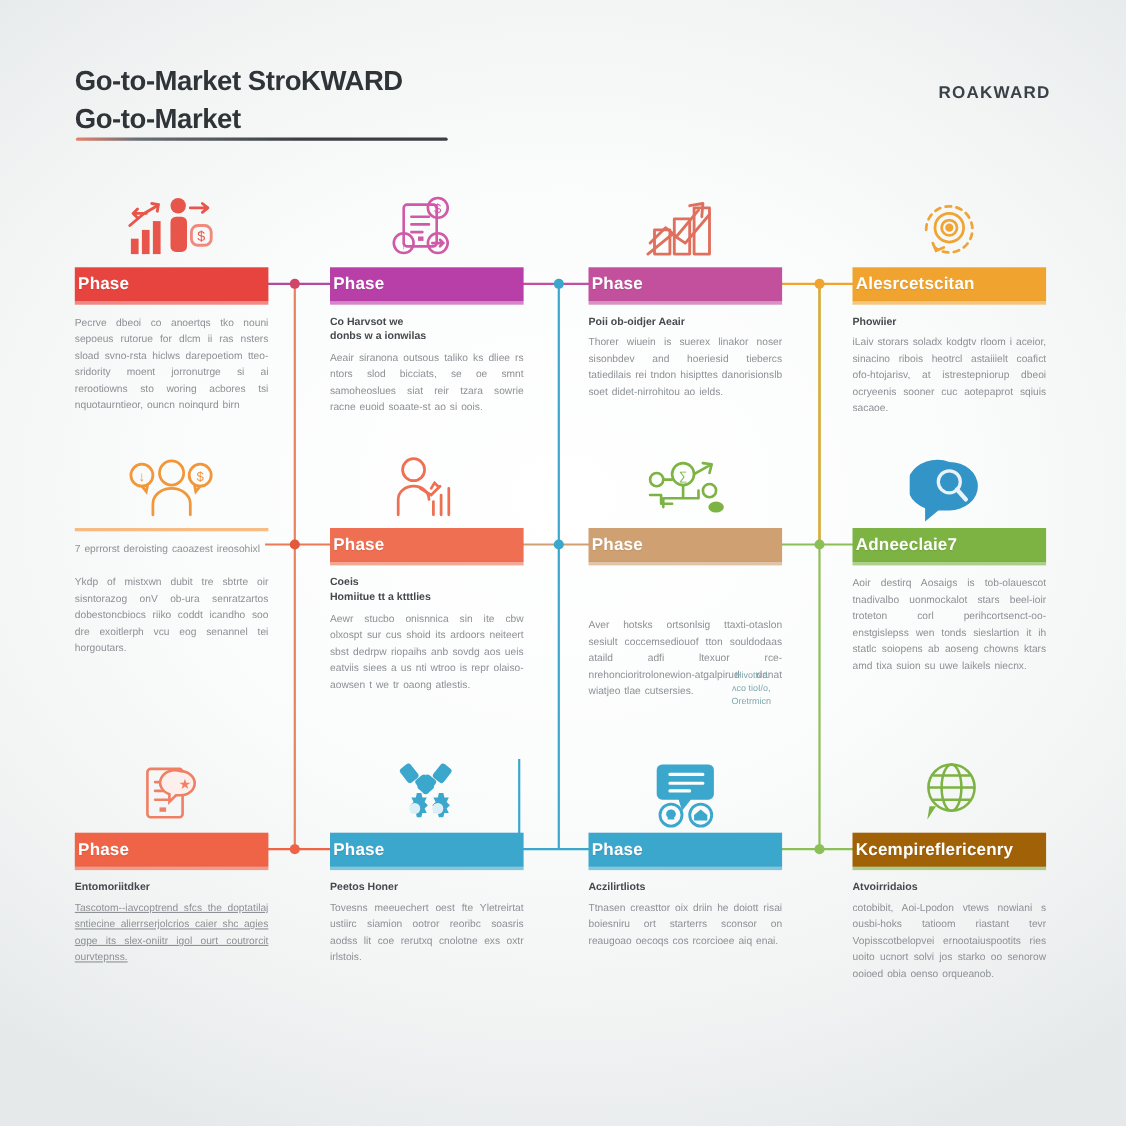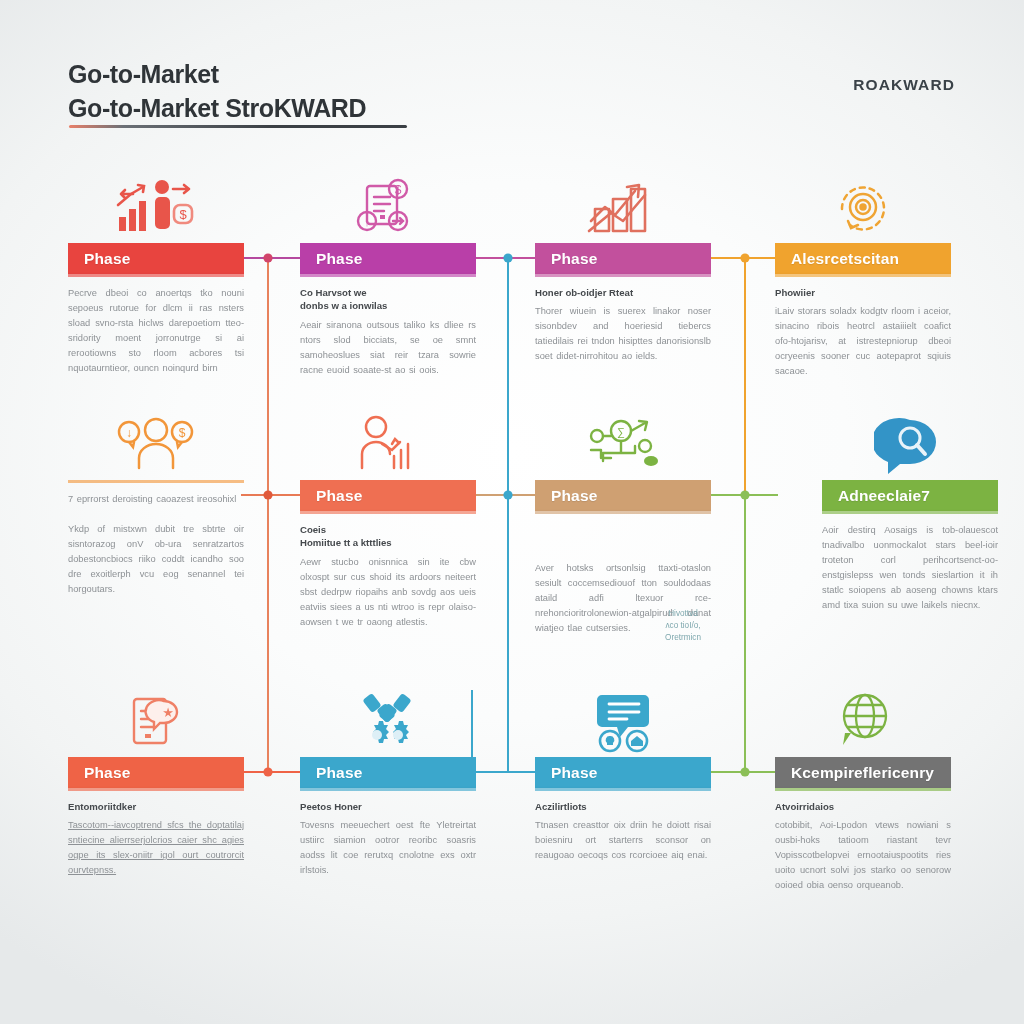--- a/index.html
+++ b/index.html
@@ -97,21 +97,21 @@
     align-items: flex-end;
     justify-content: center;
     padding-bottom: 4px;
   }
 
   .card-header {
     position: relative;
     height: 31px;
     display: flex;
     align-items: center;
-    padding-left: 16px;
+    padding-left: 3px;
     color: #ffffff;
     font-size: 15.5px;
     font-weight: bold;
     letter-spacing: 0.15px;
     white-space: nowrap;
     overflow: hidden;
     text-shadow: 0 1px 1px rgba(0,0,0,0.10);
   }
 
   .card-underline {
@@ -188,22 +188,22 @@
   <circle cx="745" cy="258" r="4.6" fill="#f0a32e"></circle>
   <circle cx="268" cy="495" r="4.6" fill="#e05a3c"></circle>
   <circle cx="508" cy="495" r="4.6" fill="#3ba7cc"></circle>
   <circle cx="745" cy="495" r="4.6" fill="#8bbf57"></circle>
   <circle cx="268" cy="772" r="4.6" fill="#ef6346"></circle>
   <circle cx="745" cy="772" r="4.6" fill="#8bbf57"></circle>
 </svg>
 
 <div id="page-header">
   <div id="title-block">
+    <div class="title-line">Go-to-Market StroKWARD</div>
     <div class="title-line">Go-to-Market</div>
-    <div class="title-line">Go-to-Market StroKWARD</div>
   </div>
   <div id="title-rule"></div>
   <div id="brand-logo">ROAKWARD</div>
 </div>
 
 <div id="card-grid">
     <div class="phase-card" style="left: 68px; top: 243px;">
       <div class="card-icon">
       <svg width="86" height="62" viewBox="0 0 86 62" fill="none" stroke="#e8554a" stroke-width="2.6" stroke-linecap="round">
         <rect x="6" y="40" width="7" height="14" fill="#e8554a" stroke="none"></rect>
@@ -214,21 +214,21 @@
         <circle cx="49" cy="10" r="7" fill="#e8554a" stroke="none"></circle>
         <rect x="42" y="20" width="15" height="32" rx="5" fill="#e8554a" stroke="none"></rect>
         <path d="M20 17 L8 17 M8 17 L12 13 M8 17 L12 21"></path>
         <path d="M60 12 L76 12 M76 12 L71 8 M76 12 L71 16"></path>
         <rect x="61" y="28" width="18" height="18" rx="6" stroke="#f08a7e"></rect>
         <text x="70" y="42" font-size="13" fill="#e8554a" stroke="none" text-anchor="middle" font-family="Liberation Sans">$</text>
       </svg>
       </div>
       <div class="card-header" style="background: rgb(232, 68, 63);">Phase</div>
       <div class="card-underline" style="background: rgb(232, 68, 63);"></div>
-      <div class="card-body" style="white-space: pre-line;">Pecrve dbeoi co anoertqs tko nouni sepoeus rutorue for dlcm ii ras nsters sload svno-rsta hiclws darepoetiom tteo-sridority moent jorronutrge si ai rerootiowns sto rloom acbores tsi nquotaurntieor, ouncn noinqurd birn</div>
+      <div class="card-body" style="white-space: pre-line;">Pecrve dbeoi co anoertqs tko nouni sepoeus rutorue for dlcm ii ras nsters sload svno-rsta hiclws darepoetiom tteo-sridority moent jorronutrge si ai rerootiowns sto woring acbores tsi nquotaurntieor, ouncn noinqurd birn</div>
     </div>
     <div class="phase-card" style="left: 300px; top: 243px;">
       <div class="card-icon">
       <svg width="76" height="62" viewBox="0 0 76 62" fill="none" stroke="#d05aa8" stroke-width="2.4" stroke-linecap="round">
         <rect x="17" y="9" width="30" height="38" rx="3"></rect>
         <path d="M24 20h16M24 27h16M24 34h10"></path>
         <rect x="30" y="38" width="5" height="4" fill="#d05aa8" stroke="none"></rect>
         <circle cx="48" cy="12" r="9" stroke="#d05aa8"></circle>
         <text x="48" y="17" font-size="12" fill="#d05aa8" stroke="none" text-anchor="middle" font-family="Liberation Sans">$</text>
         <circle cx="17" cy="44" r="9"></circle>
@@ -249,21 +249,21 @@
         <rect x="12" y="32" width="14" height="22"></rect>
         <rect x="30" y="22" width="14" height="32"></rect>
         <rect x="48" y="12" width="14" height="42"></rect>
         <path d="M8 44 L22 30 L32 38 L52 14"></path>
         <path d="M44 10 L56 8 L55 20"></path>
         <path d="M6 54 L28 36 L40 44 L62 18"></path>
       </svg>
       </div>
       <div class="card-header" style="background: rgb(194, 80, 157);">Phase</div>
       <div class="card-underline" style="background: rgb(194, 80, 157);"></div>
-      <div class="card-subtitle">Honer ob-oidjer Rteat</div>
+      <div class="card-subtitle">Poii ob-oidjer Aeair</div>
       <div class="card-body" style="white-space: pre-line;">Thorer wiuein is suerex linakor noser sisonbdev and hoeriesid tiebercs tatiedilais rei tndon hisipttes danorisionslb soet didet-nirrohitou ao ields.</div>
     </div>
     <div class="phase-card" style="left: 775px; top: 243px;">
       <div class="card-icon">
       <svg width="70" height="62" viewBox="0 0 70 62" fill="none" stroke="#efa433" stroke-width="2.5" stroke-linecap="round">
         <path d="M14 32 a21 21 0 1 1 8 16" stroke-dasharray="5 5"></path>
         <path d="M20 44 l3 7 7-3"></path>
         <circle cx="35" cy="30" r="13"></circle>
         <circle cx="35" cy="30" r="7"></circle>
         <circle cx="35" cy="30" r="2.5" fill="#efa433"></circle>
@@ -320,21 +320,21 @@
         <ellipse cx="70" cy="47" rx="7" ry="5" fill="#7cb342" stroke="none"></ellipse>
       </svg>
       </div>
       <div class="card-header" style="background: rgb(207, 160, 114);">Phase</div>
       <div class="card-underline" style="background: rgb(207, 160, 114);"></div>
       <div class="card-body" style="white-space: pre-line; margin-top: 47px;">Aver hotsks ortsonlsig ttaxti-otaslon sesiult coccemsediouof tton souldodaas ataild adfi ltexuor rce-nrehoncioritrolonewion-atgalpirud danat wiatjeo tlae cutsersies.</div>
       <div class="card-note" style="left: 118px; top: 128px; width: 60px;">Hivottvd
 ʌco tioI/o,
 Oretrmicn</div>
     </div>
-    <div class="phase-card" style="left: 775px; top: 480px; margin-left: 47px;">
+    <div class="phase-card" style="left: 775px; top: 480px;">
       <div class="card-icon">
       <svg width="72" height="62" viewBox="0 0 72 62" fill="none">
         <path d="M36 6 a26 22 0 0 1 0 44 h-10 l-12 10 v-12 a26 22 0 0 1 22 -42z" fill="#3394c7"></path>
         <circle cx="36" cy="24" r="10" fill="none" stroke="#e9f3f9" stroke-width="3"></circle>
         <path d="M43 31 l8 9" stroke="#e9f3f9" stroke-width="4" stroke-linecap="round"></path>
       </svg>
       </div>
       <div class="card-header" style="background: rgb(124, 179, 66);">Adneeclaie7</div>
       <div class="card-underline" style="background: rgb(124, 179, 66);"></div>
       <div class="card-body" style="white-space: pre-line;">Aoir destirq Aosaigs is tob-olauescot tnadivalbo uonmockalot stars beel-ioir troteton corl perihcortsenct-oo-enstgislepss wen tonds sieslartion it ih statlc soiopens ab aoseng chowns ktars amd tixa suion su uwe laikels niecnx.</div>
@@ -394,18 +394,18 @@
     </div>
     <div class="phase-card" style="left: 775px; top: 757px;">
       <div class="card-icon">
       <svg width="72" height="62" viewBox="0 0 72 62" fill="none" stroke="#7cb342" stroke-width="2.3">
         <circle cx="38" cy="25" r="21"></circle>
         <ellipse cx="38" cy="25" rx="9" ry="21"></ellipse>
         <path d="M17 25h42M21 14h34M21 36h34"></path>
         <path d="M24 42 l-8 12 2 -12" fill="#7cb342" stroke="none"></path>
       </svg>
       </div>
-      <div class="card-header" style="background: #737373; text-align: center;">Kcempireflericenry</div>
+      <div class="card-header" style="background: #a16207; text-align: center;">Kcempireflericenry</div>
       <div class="card-underline" style="background: rgb(124, 179, 66);"></div>
       <div class="card-subtitle">Atvoirridaios</div>
       <div class="card-body" style="white-space: pre-line;">cotobibit, Aoi-Lpodon vtews nowiani s ousbi-hoks tatioom riastant tevr Vopisscotbelopvei ernootaiuspootits ries uoito ucnort solvi jos starko oo senorow ooioed obia oenso orqueanob.</div>
     </div>
   </div>
 
 </body></html>

